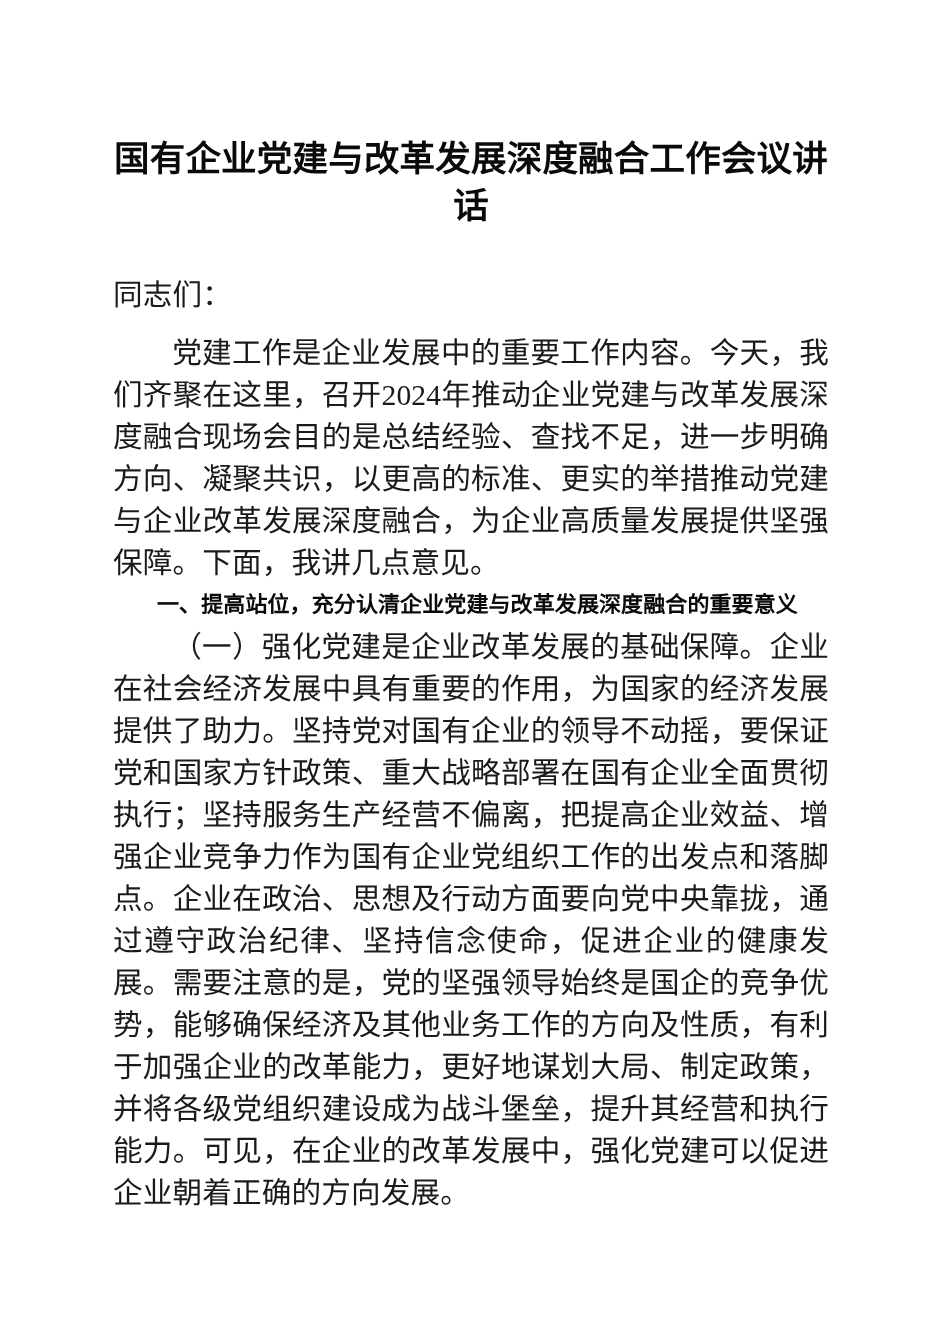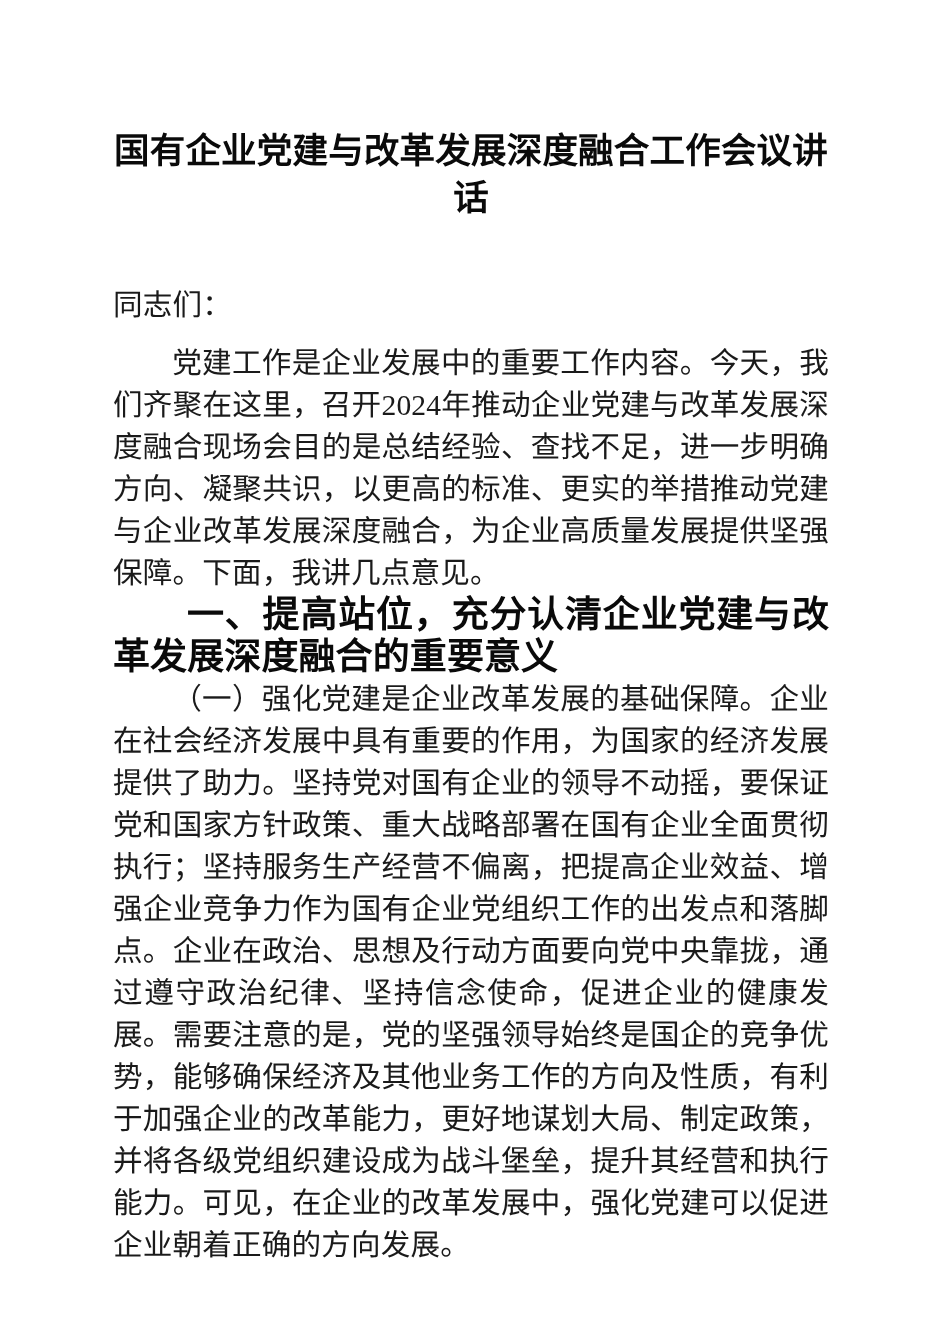--- a/index.html
+++ b/index.html
@@ -16,21 +16,21 @@
     background: #ffffff;
     margin: 0 auto;
     overflow: hidden;
     box-sizing: border-box;
     padding: 0;
   }
 
   .content {
     position: absolute;
     left: 113px;
-    top: 0;
+    top: 8px;
     width: 716px;
   }
 
   
   .doc-title {
     font-family: "Liberation Serif", "DejaVu Serif", serif;
     font-weight: bold;
     font-size: 35.5px;
     line-height: 47px;
     text-align: center;
@@ -48,37 +48,37 @@
     line-height: 42px;
     color: #1a1a1a;
     margin: 0;
     text-align: justify;
     text-justify: inter-ideograph;
     letter-spacing: 0.15px;
     word-break: break-all;
   }
 
   .para.salutation {
-    margin-top: 62px;
+    margin-top: 44px;
     text-indent: 0;
   }
 
   .para.indent {
     text-indent: 2em;
   }
 
   .para.body-first {
     margin-top: 16px;
   }
 
   
   .heading-1 {
     font-family: "Liberation Sans", "DejaVu Sans", sans-serif;
     font-weight: bold;
-    font-size: 37px;
+    font-size: 22px;
     line-height: 42px;
     color: #0a0a0a;
     margin: 0;
     text-indent: 2em;
     text-align: justify;
     text-justify: inter-ideograph;
     word-break: break-all;
     letter-spacing: 0.1px;
   }
 

